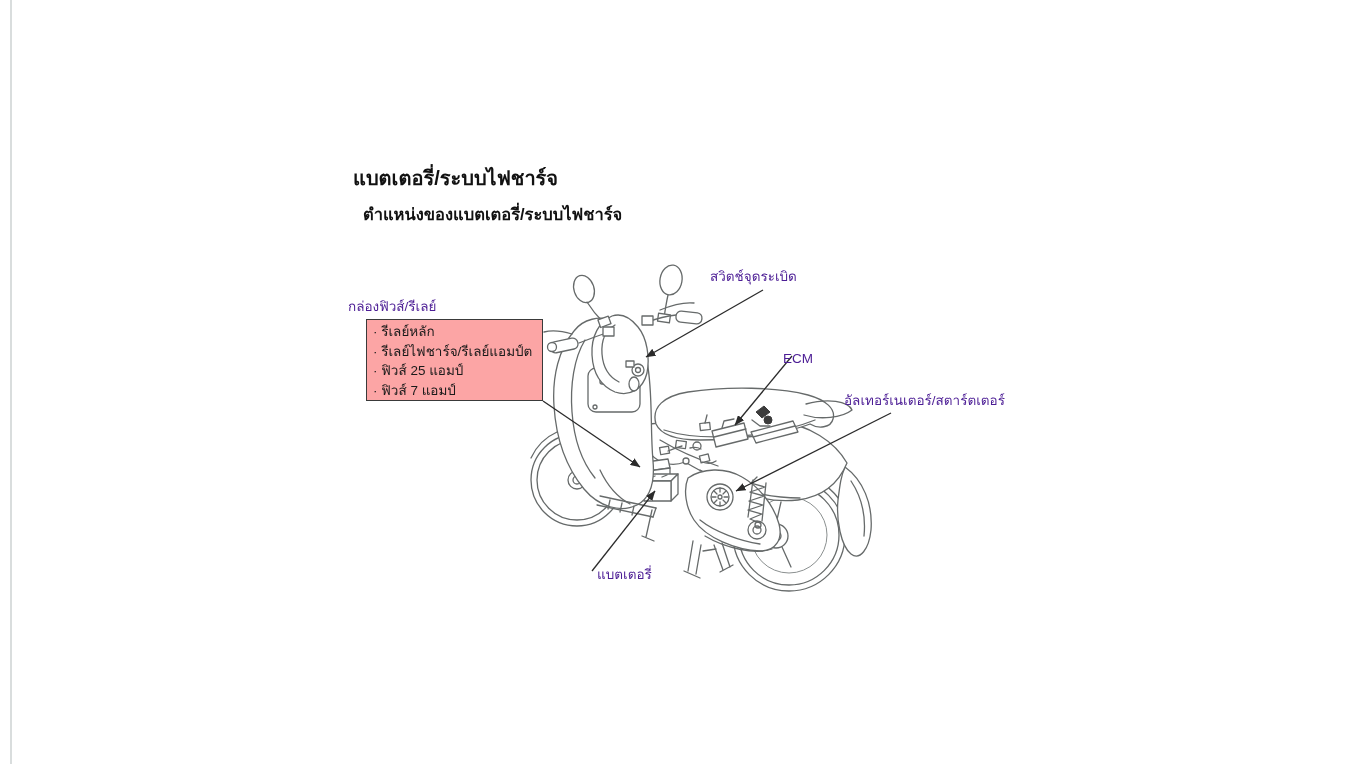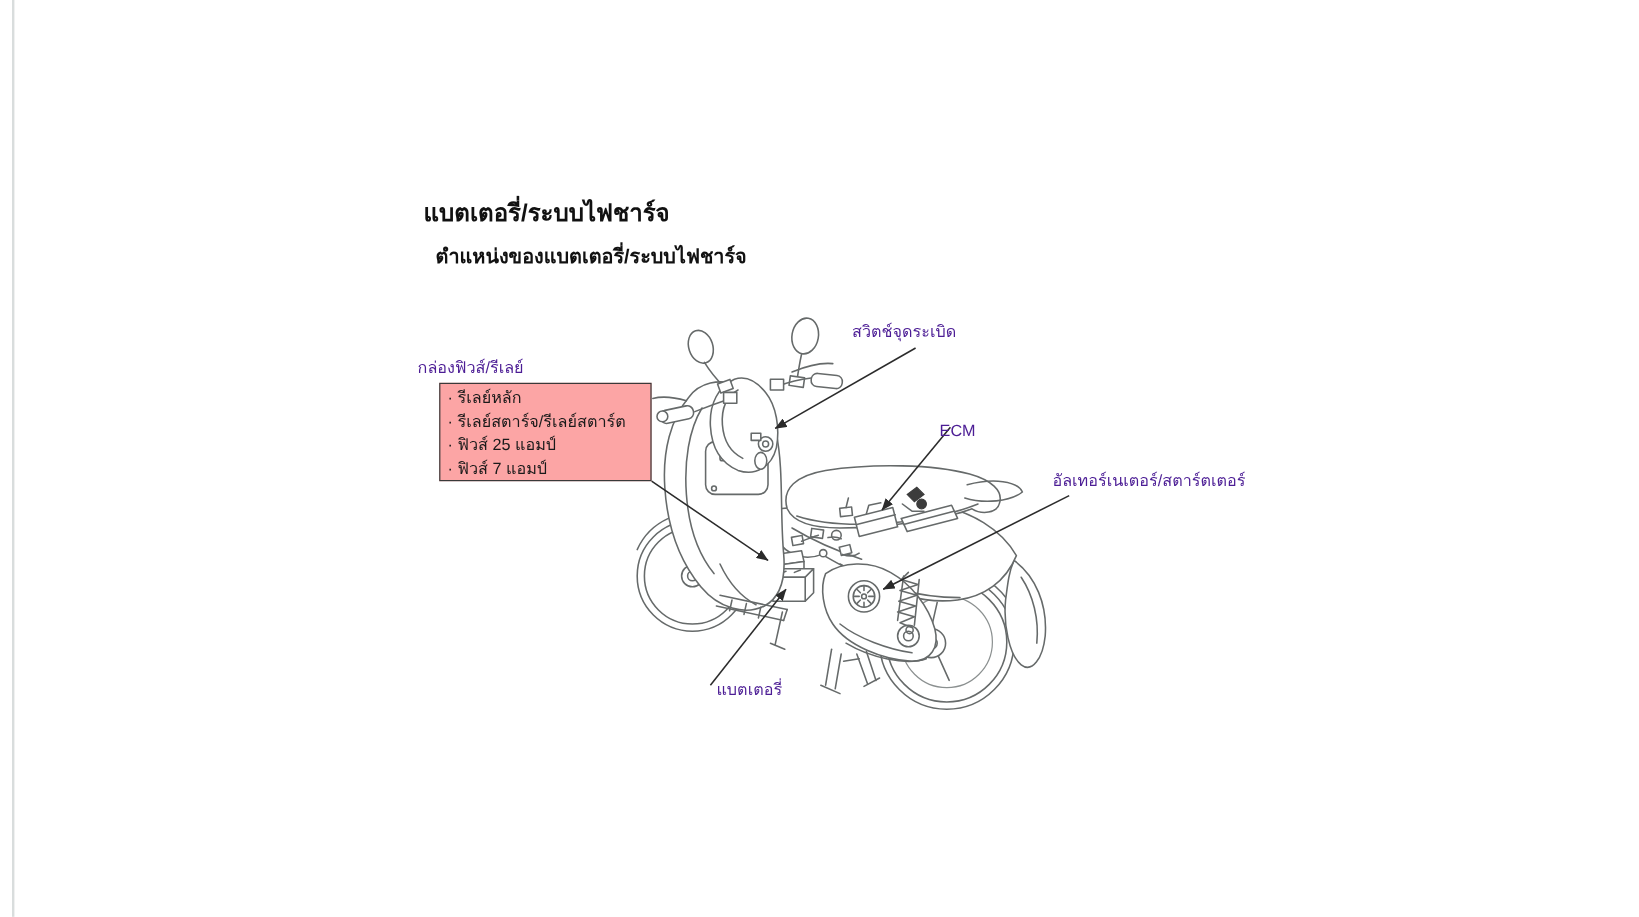--- a/index.html
+++ b/index.html
@@ -24,21 +24,21 @@
     font-size:16.5px;font-weight:700;line-height:1.45;color:#111;
     white-space:nowrap;
   }
   .callout-label{
     position:absolute;font-size:13.5px;line-height:1.35;color:#4c1d95;
     white-space:nowrap;
   }
   #lbl-fusebox{left:348px;top:298px;}
   #lbl-ignition{left:710px;top:268px;}
   #lbl-ecm{left:783px;top:350px;}
-  #lbl-alternator{left:877px;top:392px;}
+  #lbl-alternator{left:844px;top:392px;}
   #lbl-battery{left:597px;top:566px;}
   .fuse-box{
     position:absolute;left:343px;top:319px;width:169px;height:76px;
     border:1.5px solid #3a3a3a;background:#fca5a5;
     padding:2px 0 2px 6px;
     margin-left:23px;
   }
   .fuse-box .item{
     font-size:13.5px;line-height:19.5px;color:#1a1a1a;white-space:nowrap;
   }
@@ -228,21 +228,21 @@
     <path class="callout" marker-end="url(#ah)" d="M792,356 L735,425"></path>
     <path class="callout" marker-end="url(#ah)" d="M891,413 L736,491"></path>
     <path class="callout" marker-end="url(#ah)" d="M592,571 L655,491"></path>
   </g>
 </svg>
 
 <div class="callout-label" id="lbl-fusebox">กล่องฟิวส์/รีเลย์</div>
 
 <div class="fuse-box">
   <div class="item">· รีเลย์หลัก</div>
-  <div class="item">· รีเลย์สตาร์จ/รีเลย์สตาร์ต</div>
+  <div class="item">· รีเลย์ไฟชาร์จ/รีเลย์แอมป์ต</div>
   <div class="item">· ฟิวส์ 25 แอมป์</div>
   <div class="item">· ฟิวส์ 7 แอมป์</div>
 </div>
 
 <div class="callout-label" id="lbl-ignition">สวิตช์จุดระเบิด</div>
 
 <div class="callout-label" id="lbl-ecm">ECM</div>
 
 <div class="callout-label" id="lbl-alternator">อัลเทอร์เนเตอร์/สตาร์ตเตอร์</div>
 

